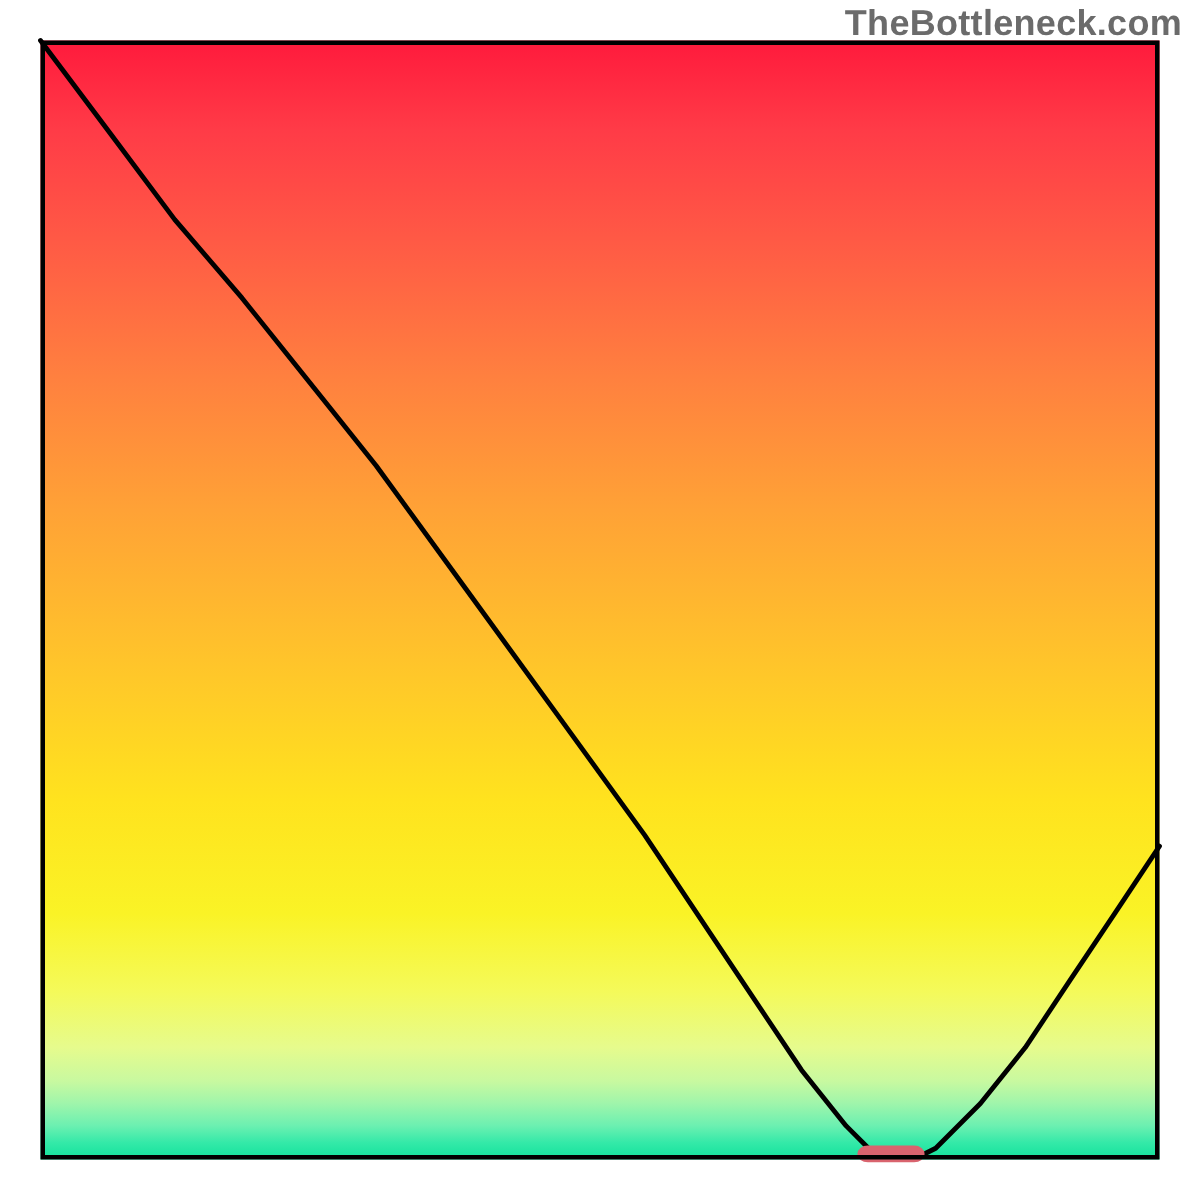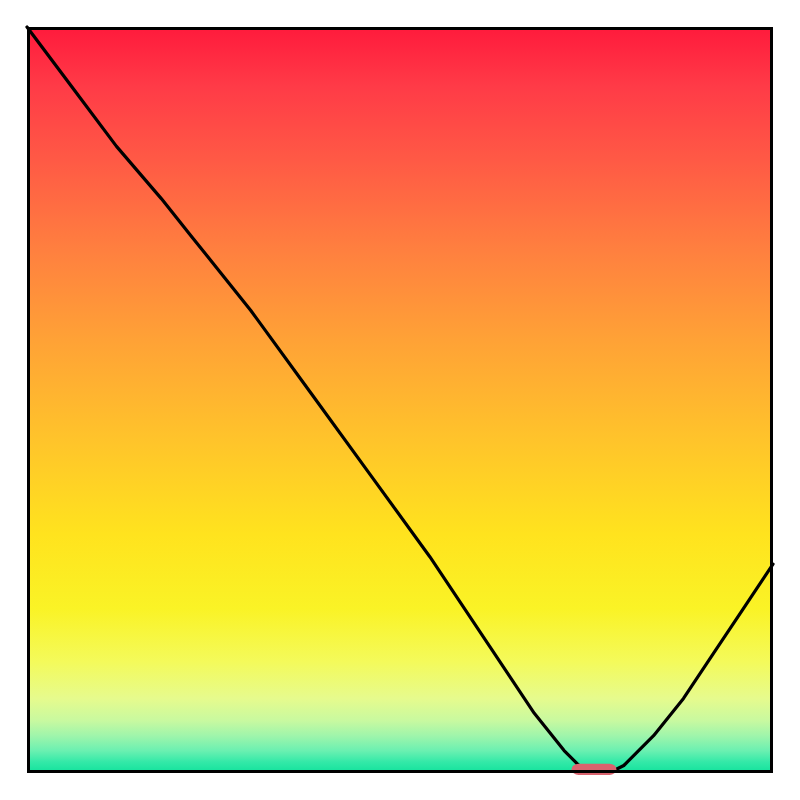--- a/index.html
+++ b/index.html
@@ -65,20 +65,21 @@
     inset: 0;
     border: 3px solid #000;
     box-sizing: border-box;
     pointer-events: none;
   }
 </style>
 </head>
 <body>
 
 <div class="canvas">
+  <div class="watermark">TheBottleneck.com</div>
 
   <div class="plot-area">
     <div class="gradient"></div>
 
     <svg class="curve" viewBox="0 0 746 746" preserveAspectRatio="none">
       <path id="curve-path" fill="none" stroke="#000000" stroke-width="3.2" stroke-linecap="round" stroke-linejoin="round" d="M0.0 0.0 L44.8 59.7 L89.5 119.4 L134.3 171.6 L164.1 208.9 L194.0 246.2 L223.8 283.5 L283.5 365.5 L343.2 447.6 L402.8 529.7 L462.5 619.2 L507.3 686.3 L537.1 723.6 L552.0 738.5 L567.0 746.0 L581.9 746.0 L596.8 738.5 L626.6 708.7 L656.5 671.4 L686.3 626.6 L716.2 581.9 L746.0 537.1"></path>
       <rect id="marker-rect" rx="7" ry="7" fill="#d9636e" x="544.6" y="736.7" width="44.8" height="11.2"></rect>
     </svg>
 
     <div class="frame"></div>

